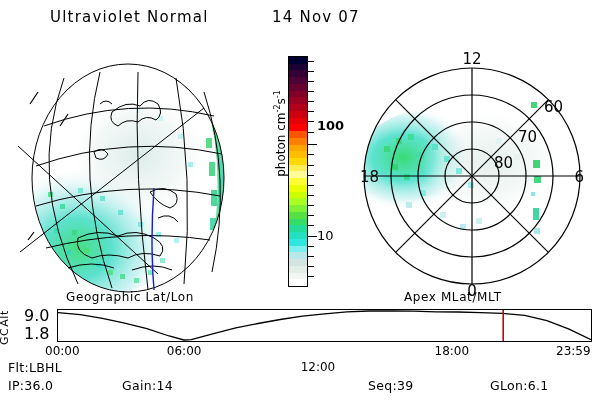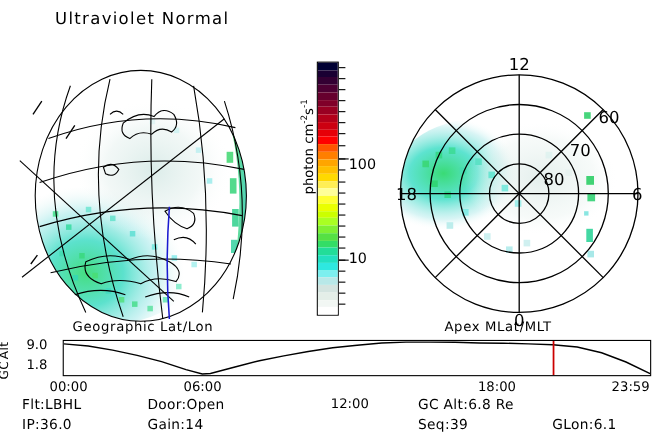--- a/index.html
+++ b/index.html
@@ -34,41 +34,42 @@
   .plot-caption{position:absolute;font-size:12px;white-space:nowrap;letter-spacing:.6px;}
   #caption-left{left:66px;top:290px;}
   #caption-right{left:404px;top:290px;}
   
   #orbit-panel{left:0;top:304px;width:600px;height:50px;}
   #orbit-ylabel{position:absolute;left:-8px;top:4px;width:42px;height:40px;}
   #orbit-ylabel span{position:absolute;font-size:11px;letter-spacing:.5px;
       transform:rotate(-90deg);transform-origin:center center;white-space:nowrap;}
   #orbit-yl-alt{left:-3px;top:4px;width:30px;text-align:center;}
   #orbit-yl-gc{left:-3px;top:22px;width:30px;text-align:center;}
-  .orbit-ytick{position:absolute;font-size:12px;white-space:nowrap;}
+  .orbit-ytick{position:absolute;font-size:16px;white-space:nowrap;}
   #orbit-yt-hi{left:24px;top:2px;}
   #orbit-yt-lo{left:24px;top:20px;}
   #orbit-box{position:absolute;left:57px;top:5px;width:535px;height:33px;
       border:1px solid #000;box-sizing:border-box;}
   #orbit-svg{display:block;}
   .xt{position:absolute;font-size:12px;top:40px;white-space:nowrap;}
   
-  #status{left:12px;top:360px;width:504px;height:40px;text-align:center;}
+  #status{left:0;top:360px;width:504px;height:40px;text-align:center;}
   .srow{position:absolute;left:0;width:600px;height:18px;}
   #srow0{top:0;}
   #srow1{top:18px;}
   .scell{position:absolute;font-size:12.5px;white-space:nowrap;letter-spacing:.3px;}
   .sk{display:inline-block;}
   .sv{display:inline-block;}
 </style>
 </head>
 <body>
 
 <div id="header" class="abs">
   <div class="h" id="title-text">Ultraviolet Normal</div>
+  <div class="h" id="date-text">14 Nov 07</div>
 </div>
 
 <div id="globe-panel" class="abs">
   <svg id="globe-svg" width="248" height="256" viewBox="0 0 248 256">
     <defs>
       <clipPath id="diskClip">
         <ellipse cx="120" cy="136" rx="96" ry="114"></ellipse>
       </clipPath>
       <radialGradient id="auroraA" cx="35%" cy="70%" r="52%">
         <stop offset="0%" stop-color="#3bdc7a" stop-opacity=".95"></stop>
@@ -220,21 +221,21 @@
       <div class="cb-tick" style="top: 152.774px;"></div>
       <div class="cb-tick" style="top: 162.85px;"></div>
       <div class="cb-tick" style="top: 172.926px;"></div>
       <div class="cb-tick" style="top: 183.002px;"></div>
       <div class="cb-tick" style="top: 194.223px;"></div>
       <div class="cb-tick" style="top: 204.07px;"></div>
       <div class="cb-tick" style="top: 214.146px;"></div>
       <div class="cb-tick" style="top: 224.222px;"></div>
       <div class="cb-tick" style="top: 234.298px;"></div>
       <div class="cb-tick" style="top: 102.165px; width: 9px;"></div>
-      <div class="cb-lbl" style="top: 102px;">100</div>
+      <div class="cb-lbl" style="top: 77px; font-weight: bold;">100</div>
       <div class="cb-tick" style="top: 194.223px; width: 9px;"></div>
       <div class="cb-lbl" style="top: 187.223px;">10</div>
     </div>
 </div>
 
 <div id="polar-panel" class="abs">
   <svg id="polar-svg" width="248" height="256" viewBox="0 0 248 256">
     <defs>
       <clipPath id="polarClip">
           <circle cx="124" cy="134" r="108"></circle>
@@ -328,22 +329,20 @@
       <div class="xt" style="left: 166.843px;">06:00</div>
       <div class="xt" style="left: 300.686px; margin-top: 16px;">12:00</div>
       <div class="xt" style="left: 434.529px;">18:00</div>
       <div class="xt" style="left: 556px;">23:59</div>
     </div>
 </div>
 
 <div id="status" class="abs">
   <div class="srow" id="srow0">
       <div class="scell" style="left: 8px;"><span class="sk">Flt:</span><span class="sv"> LBHL</span></div>
-      <div class="scell" style="left: 122px;"><span class="sk">Door:</span><span class="sv"> Open</span></div>
-      <div class="scell" style="left: 368px;"><span class="sk">GC Alt:</span><span class="sv"> 6.8 Re</span></div>
     </div>
   <div class="srow" id="srow1">
       <div class="scell" style="left: 8px;"><span class="sk">IP:</span><span class="sv"> 36.0</span></div>
       <div class="scell" style="left: 122px;"><span class="sk">Gain:</span><span class="sv"> 14</span></div>
       <div class="scell" style="left: 248px; margin-top: 20px;"><span class="sk">Dsp:</span><span class="sv"> 6.1</span></div>
       <div class="scell" style="left: 368px;"><span class="sk">Seq:</span><span class="sv"> 39</span></div>
       <div class="scell" style="left: 490px;"><span class="sk">GLon:</span><span class="sv"> 6.1</span></div>
     </div>
 </div>
 

